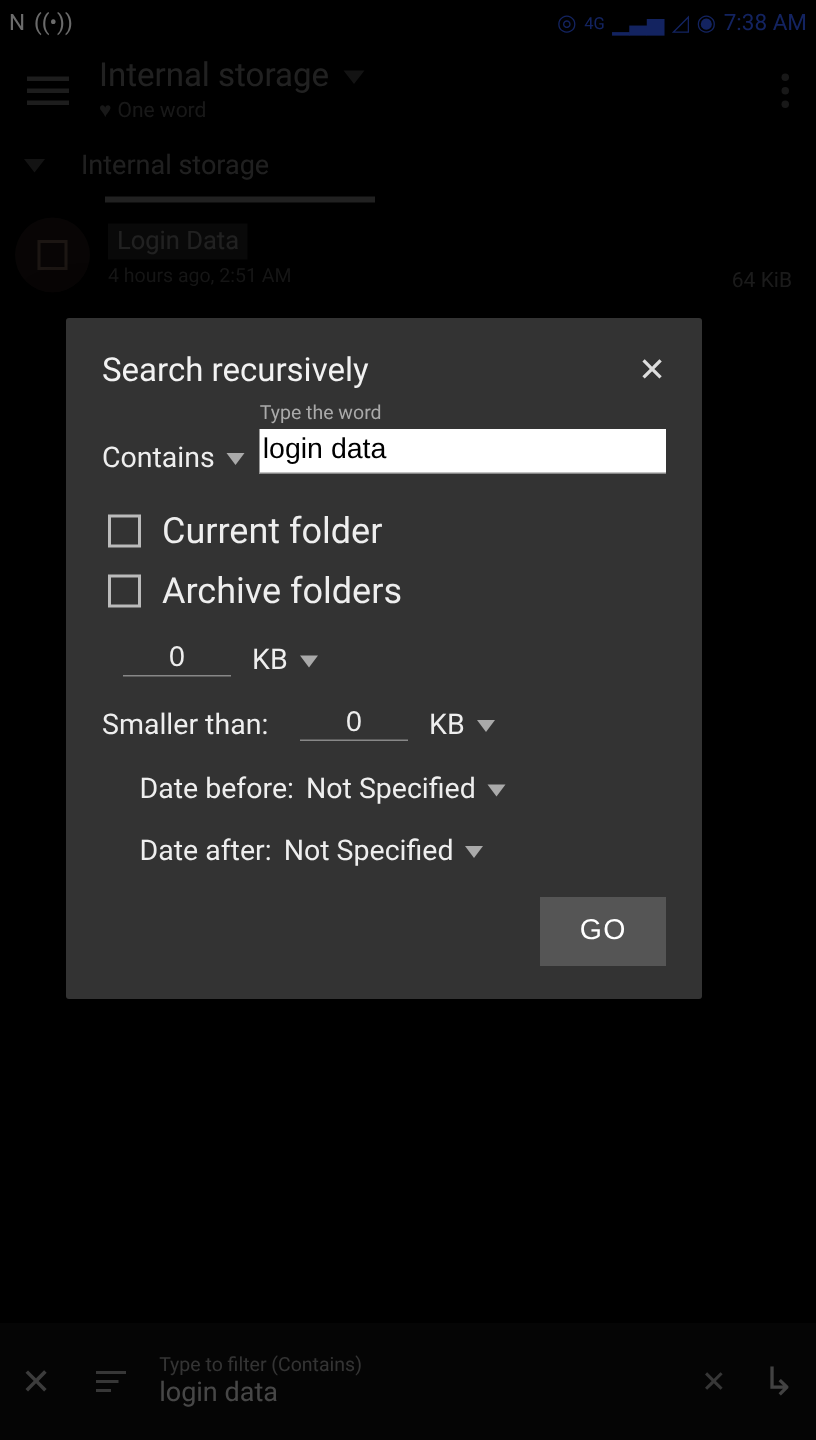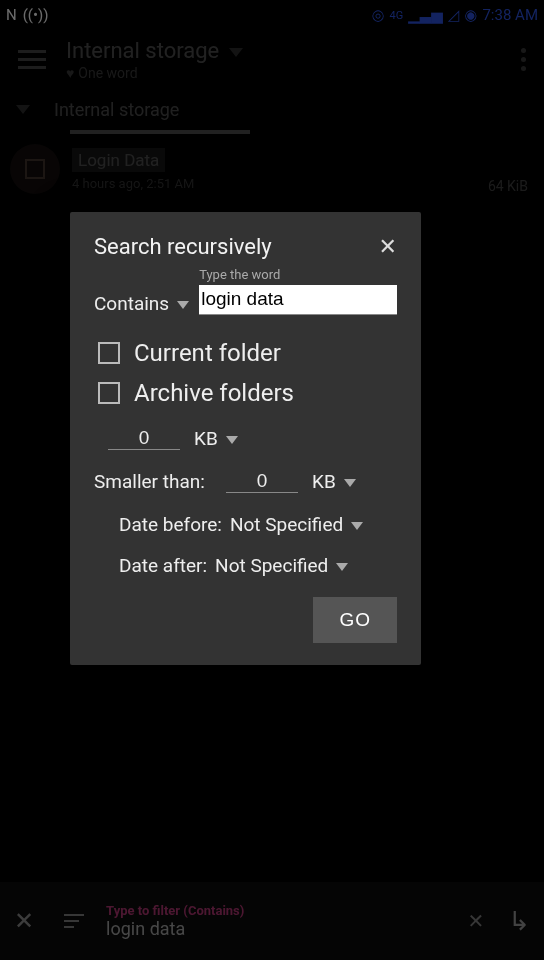--- a/index.html
+++ b/index.html
@@ -31,21 +31,21 @@
   .filerow { display: flex; align-items: center; }
   .fileicon { width: 50px; height: 50px; border-radius: 50%; background: #3a2b28; display:flex; align-items:center; justify-content:center; margin-right: 12px; }
   .fileicon-inner { width:20px;height:20px;border:2px solid #c49a8a; }
   .fileinfo { flex:1; }
   .filename { background:#444; display:inline-block; padding:2px 6px; color:#e8e8e8; font-size:17px; }
   .filemeta { font-size:13px; color:#9a9a9a; margin-top:4px; }
   .filesize { font-size:14px; color:#bdbdbd; align-self:flex-end; margin-top:24px;}
   
   .scrim { position:absolute; inset:0; background:rgba(0,0,0,0.55); }
   
-  .dialog { position:absolute; left:70px; top:212px; width:351px; background:#333; border-radius:2px; box-shadow:0 10px 40px rgba(0,0,0,.6); padding:22px 24px 22px 24px; color:#eee; }
+  .dialog { position:absolute; left:44px; top:212px; width:424px; background:#333; border-radius:2px; box-shadow:0 10px 40px rgba(0,0,0,.6); padding:22px 24px 22px 24px; color:#eee; }
   .dialog-head { display:flex; justify-content:space-between; align-items:center; margin-bottom:26px; }
   .dialog-title { font-size:22px; font-weight:400; color:#f2f2f2; }
   .close-x { font-size:22px; color:#ddd; cursor:pointer; }
   
   .row { display:flex; align-items:flex-end; margin-bottom:24px; font-size:19px; color:#eee; }
   .row label, .row .lbl { margin-right:10px; }
   .input-wrap { flex:1; position:relative; }
   .tinylabel { position:absolute; top:-18px; left:0; font-size:13px; color:#aaa; }
   .text-input { width:100%; background:transparent; border:none; border-bottom:1px solid #888; color:#000; font-size:19px; padding:3px 2px 4px 2px; outline:none; }
   .text-input.selected { background:#fff; color:#000; }
@@ -65,21 +65,21 @@
   
   .actions { display:flex; justify-content:flex-end; margin-top:20px; }
   .gobtn { background:#555; color:#ffffff; font-size:19px; padding:12px 26px; border:none; letter-spacing:1px; }
   
   .bottombar { position:absolute; bottom:0; left:0; right:0; height:78px; background:#111; display:flex; align-items:center; padding:0 14px; opacity:.32; }
   .bb-x { font-size:24px; color:#bbb; margin-right:30px; }
   .bb-lines { display:flex; flex-direction:column; gap:4px; margin-right:22px; }
   .bb-lines span { display:block; width:20px; height:2px; background:#aaa; }
   .bb-lines span:nth-child(2){width:15px;} .bb-lines span:nth-child(3){width:10px;}
   .bb-text { flex:1; }
-  .bb-hint { font-size:13px; color:#ec4899;font-weight:bold; }
+  .bb-hint { font-size:13px; color:#a3a3a3; }
   .bb-val { font-size:18px; color:#ddd; }
   .bb-xr { font-size:20px; color:#aaa; margin-right:24px; }
   .bb-enter { font-size:26px; color:#ccc; }
 </style>
 </head>
 <body>
 
 <div class="statusbar">
   <div class="status-left">
     <span class="status-icon">N</span>

